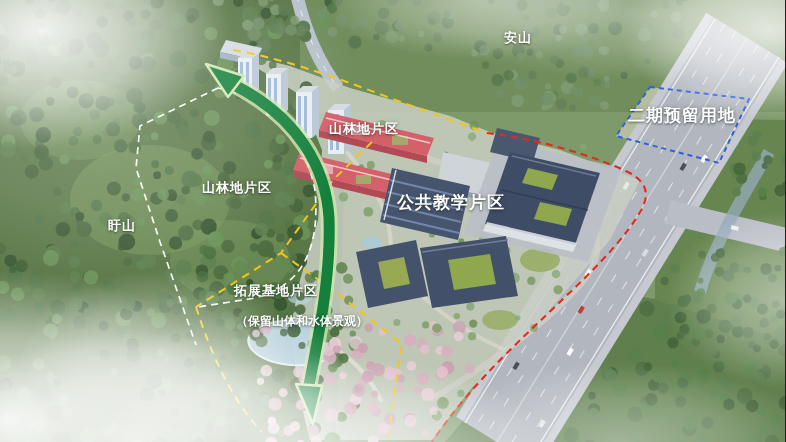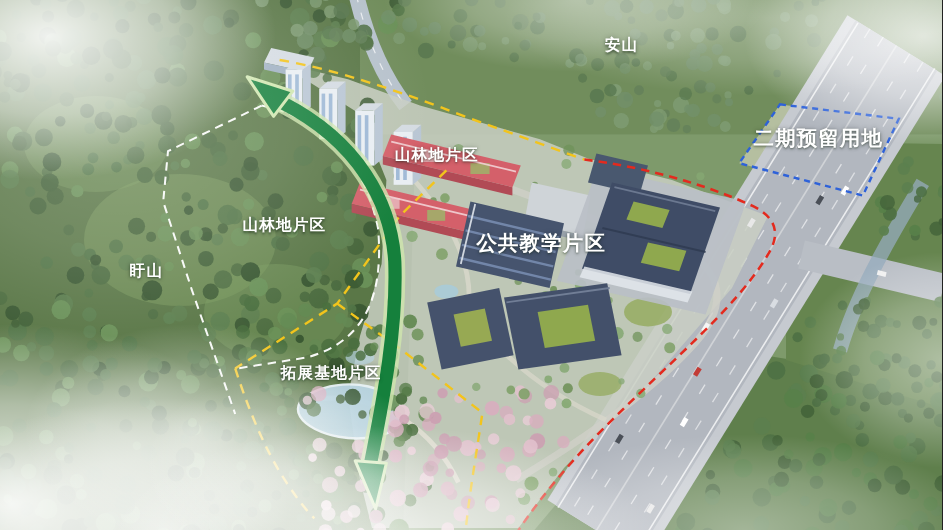--- a/index.html
+++ b/index.html
@@ -1088,14 +1088,15 @@
     <ellipse cx="620" cy="442" rx="200" ry="80" fill="url(#fog)" opacity="0.45"></ellipse>
   </g>
 </svg>
 
 <div class="lbl" style="left:504px;top:31px">安山</div>
 <div class="lbl lg" style="left:628px;top:109px">二期预留用地</div>
 <div class="lbl" style="left:329px;top:122px">山林地片区</div>
 <div class="lbl" style="left:202px;top:181px">山林地片区</div>
 <div class="lbl" style="left:108px;top:219px">盱山</div>
 <div class="lbl lg" style="left:397px;top:196px">公共教学片区</div>
-<div class="lbl" style="left:234px;top:304px">拓展基地片区</div>
+<div class="lbl" style="left:234px;top:284px">拓展基地片区</div>
+<div class="lbl sm" style="left:236px;top:314px">（保留山体和水体景观）</div>
 </div>
 
 </body></html>

